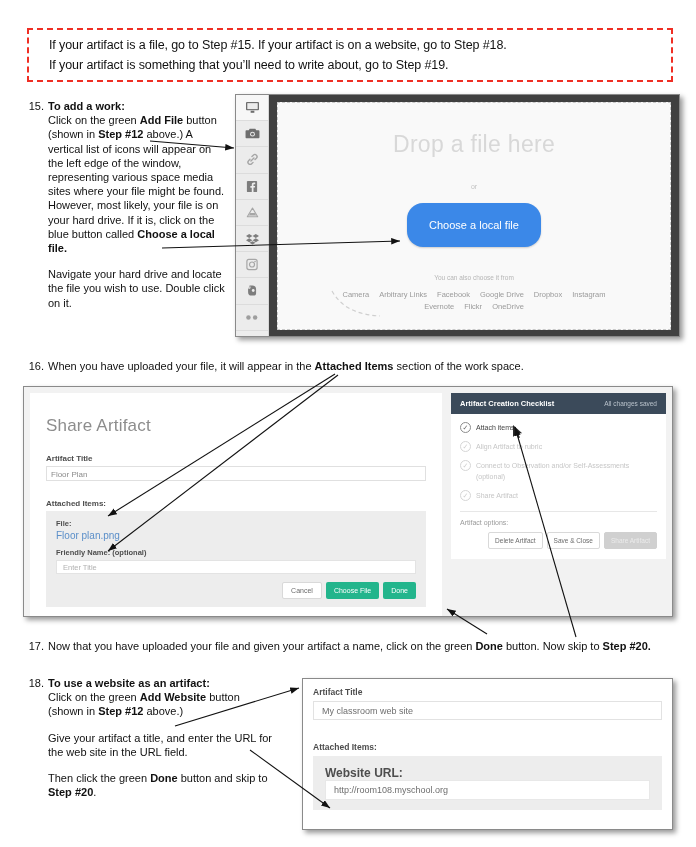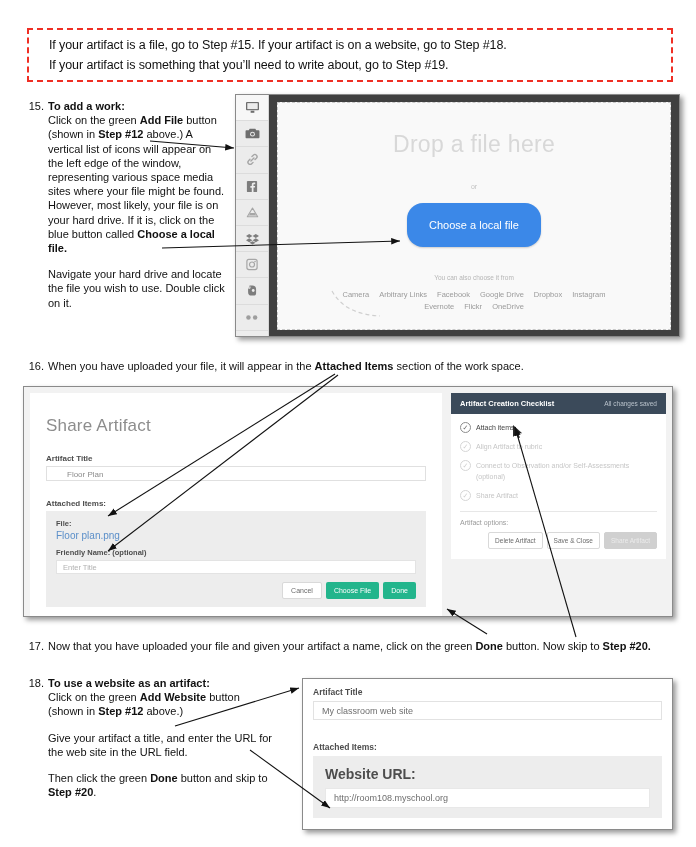--- a/index.html
+++ b/index.html
@@ -87,21 +87,21 @@
   .s1-curve { position:absolute; left: 50px; bottom: 8px; }
 
   
   #shot2 { left: 23px; top: 386px; width: 650px; height: 231px; background:#f2f2f2; }
   .s2-inner { display:flex; height:100%; padding: 6px 6px 0 6px; gap: 9px; }
   .s2-left { flex: 1; background:#fff; padding: 16px 12px 0 12px; }
   .s2-h1 { font-size: 17px; color:#8d8d8d; font-weight:normal; margin: 7px 0 18px 4px; letter-spacing:0.2px;}
   .s2-label { font-size: 8px; font-weight:bold; color:#4d4d4d; margin: 0 0 3px 4px; }
   .s2-input {
     border:1px solid #e0e0e0; background:#fff; height:15px;
-    font-size:8px; color:#8c8c8c; padding: 3px 20px; margin: 0 4px 18px 4px;
+    font-size:8px; color:#8c8c8c; padding: 3px 4px; margin: 0 4px 18px 4px;
   }
   .s2-box { background:#ededed; margin: 0 4px; padding: 8px 10px 8px 10px; }
   .s2-box .k { font-size:7.5px; font-weight:bold; color:#4d4d4d; margin-bottom:2px;}
   .s2-box .link { font-size:10px; color:#5b8fc9; margin-bottom:7px; }
   .s2-box .fn { font-size:7.5px; font-weight:bold; color:#4d4d4d; margin-bottom:3px;}
   .s2-box .fin { background:#fff; border:1px solid #e3e3e3; height:14px; font-size:7.5px; color:#b2b2b2; padding:2px 6px;}
   .s2-actions { display:flex; justify-content:flex-end; gap:4px; margin-top:8px; }
   .s2-actions button { font-size:7px; border:none; padding:4px 8px; border-radius:2px; }
   .btn-cancel { background:#fff; border:1px solid #d9d9d9 !important; color:#6b6b6b; }
   .btn-green { background:#23b58c; color:#fff; }
@@ -132,21 +132,21 @@
   .s2-opt-btns button { font-size:6.5px; padding:4px 6px; border:1px solid #d9d9d9; background:#fff; color:#6b6b6b; border-radius:2px;}
   .s2-opt-btns button.disabled { background:#d0d0d0; color:#ebebeb; border-color:#d0d0d0;}
   .s2-cursor { position:absolute; left:512px; top:424px; }
 
   
   #shot3 { left: 302px; top: 678px; width: 371px; height: 152px; background:#fff; }
   .s3-inner { padding: 8px 10px 0 10px; }
   .s3-label { font-size:8.5px; font-weight:bold; color:#4d4d4d; margin-bottom:4px;}
   .s3-input { border:1px solid #e2e2e2; height:19px; font-size:9px; color:#6e6e6e; padding:4px 8px; margin-bottom:22px;}
   .s3-box { background:#ededed; padding: 10px 12px 10px 12px; margin-top:4px;}
-  .s3-box .k { font-size:14px; font-weight:bold; color:#4d4d4d; margin-bottom:6px;}
+  .s3-box .k { font-size:12px; font-weight:bold; color:#4d4d4d; }
   .s3-box .v { background:#fff; border:1px solid #e8e8e8; font-size:9px; color:#6e6e6e; padding:4px 8px; }
 
   
   #arrows { position:absolute; left:0; top:0; width:696px; height:847px; pointer-events:none; }
 </style>
 </head>
 <body>
 
 <div class="callout">
   <p>

